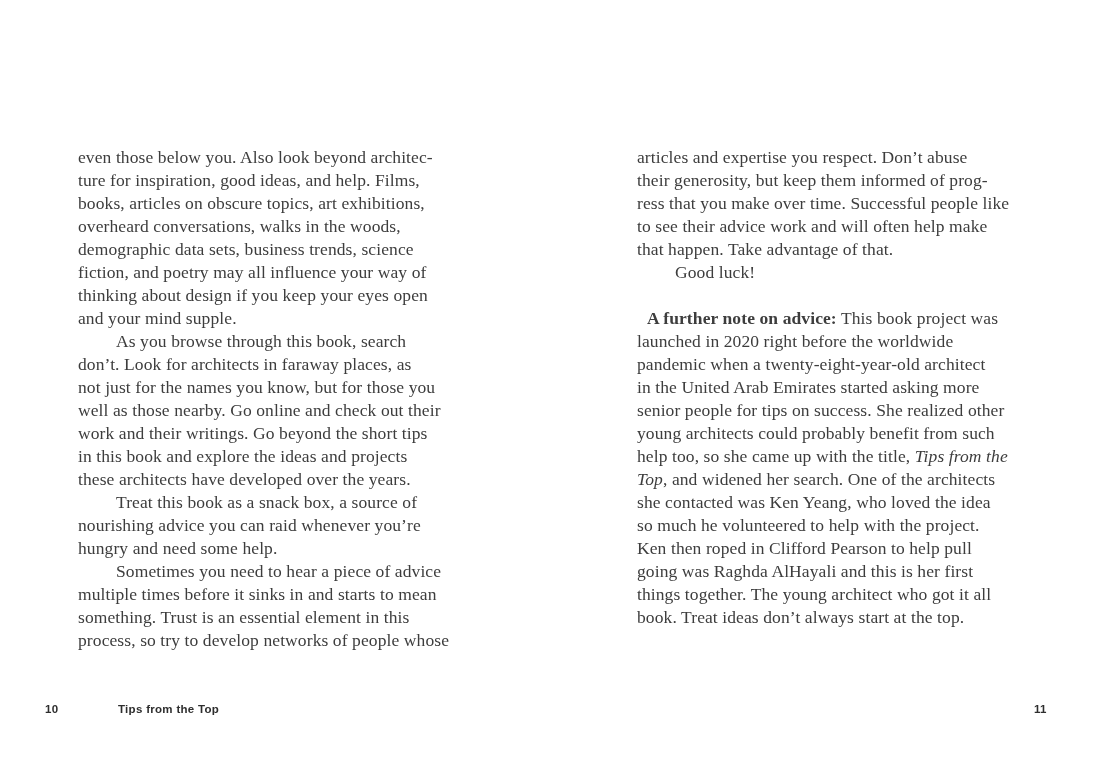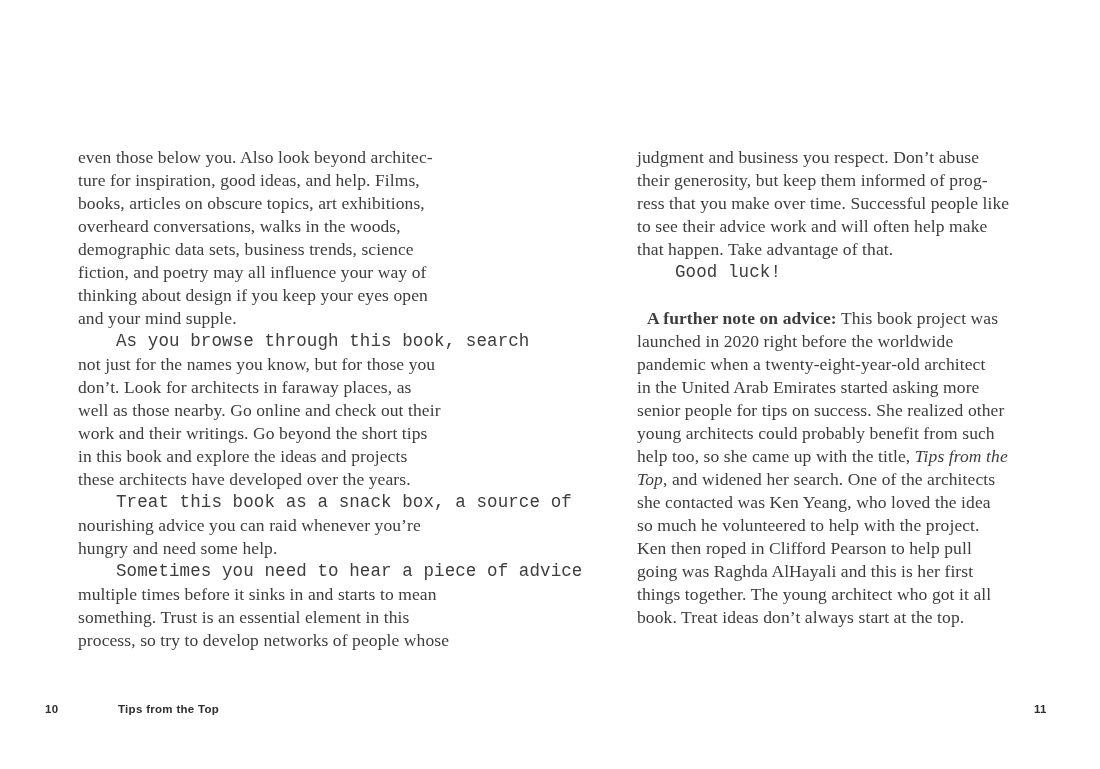--- a/index.html
+++ b/index.html
@@ -20,21 +20,21 @@
     position: absolute;
     top: 146px;
     font-size: 17.5px;
     line-height: 23px;
     letter-spacing: 0.1px;
     white-space: nowrap;
   }
   .page-col.left  { left: 78px;  width: 380px; }
   .page-col.right { left: 637px; width: 378px; }
   .line { height: 23px; }
-  .line.indent { padding-left: 38px; font-family: Liberation Mono, monospace; }
+  .line.indent { padding-left: 38px; }
   .line.blank { height: 23px; }
   .run-b { font-weight: bold; margin-left: 10px; }
   .run-i { font-style: italic; }
   .footer-item {
     position: absolute;
     top: 703px;
     font-family: "Liberation Sans", sans-serif;
     font-size: 11.5px;
     font-weight: bold;
     letter-spacing: 0.3px;
@@ -53,37 +53,37 @@
   <div class="page-col left">
       <div class="line"><span>even those below you. Also look beyond architec-</span></div>
       <div class="line"><span>ture for inspiration, good ideas, and help. Films,</span></div>
       <div class="line"><span>books, articles on obscure topics, art exhibitions,</span></div>
       <div class="line"><span>overheard conversations, walks in the woods,</span></div>
       <div class="line"><span>demographic data sets, business trends, science</span></div>
       <div class="line"><span>fiction, and poetry may all influence your way of</span></div>
       <div class="line"><span>thinking about design if you keep your eyes open</span></div>
       <div class="line"><span>and your mind supple.</span></div>
       <div class="line indent"><span>As you browse through this book, search</span></div>
+      <div class="line"><span>don’t. Look for architects in faraway places, as</span></div>
       <div class="line"><span>not just for the names you know, but for those you</span></div>
-      <div class="line"><span>don’t. Look for architects in faraway places, as</span></div>
       <div class="line"><span>well as those nearby. Go online and check out their</span></div>
       <div class="line"><span>work and their writings. Go beyond the short tips</span></div>
       <div class="line"><span>in this book and explore the ideas and projects</span></div>
       <div class="line"><span>these architects have developed over the years.</span></div>
       <div class="line indent"><span>Treat this book as a snack box, a source of</span></div>
       <div class="line"><span>nourishing advice you can raid whenever you’re</span></div>
       <div class="line"><span>hungry and need some help.</span></div>
       <div class="line indent"><span>Sometimes you need to hear a piece of advice</span></div>
       <div class="line"><span>multiple times before it sinks in and starts to mean</span></div>
       <div class="line"><span>something. Trust is an essential element in this</span></div>
       <div class="line"><span>process, so try to develop networks of people whose</span></div>
     </div>
 
   <div class="page-col right">
-      <div class="line"><span>judgment and business you respect. Don’t abuse</span></div>
+      <div class="line"><span>articles and expertise you respect. Don’t abuse</span></div>
       <div class="line"><span>their generosity, but keep them informed of prog-</span></div>
       <div class="line"><span>ress that you make over time. Successful people like</span></div>
       <div class="line"><span>to see their advice work and will often help make</span></div>
       <div class="line"><span>that happen. Take advantage of that.</span></div>
       <div class="line indent"><span>Good luck!</span></div>
       <div class="line blank"></div>
       <div class="line"><span class="run-b">A further note on advice:</span><span> This book project was</span></div>
       <div class="line"><span>launched in 2020 right before the worldwide</span></div>
       <div class="line"><span>pandemic when a twenty-eight-year-old architect</span></div>
       <div class="line"><span>in the United Arab Emirates started asking more</span></div>

